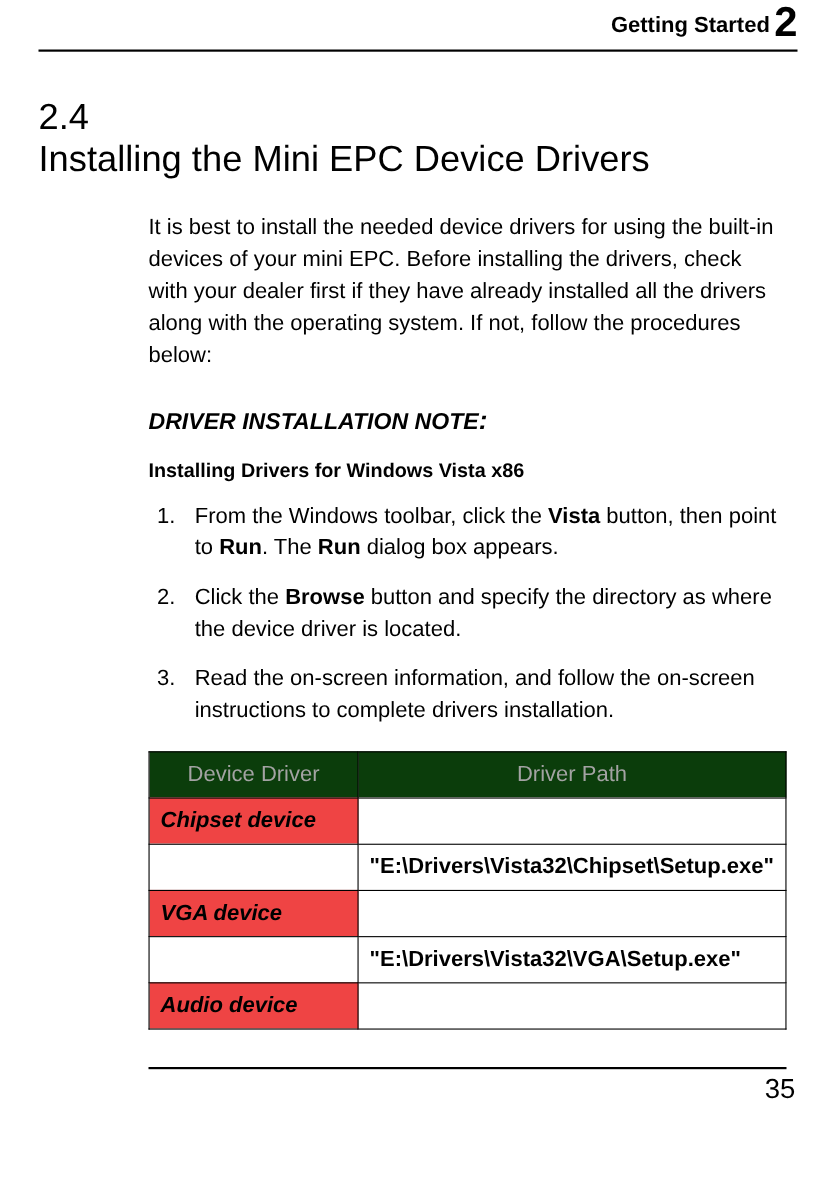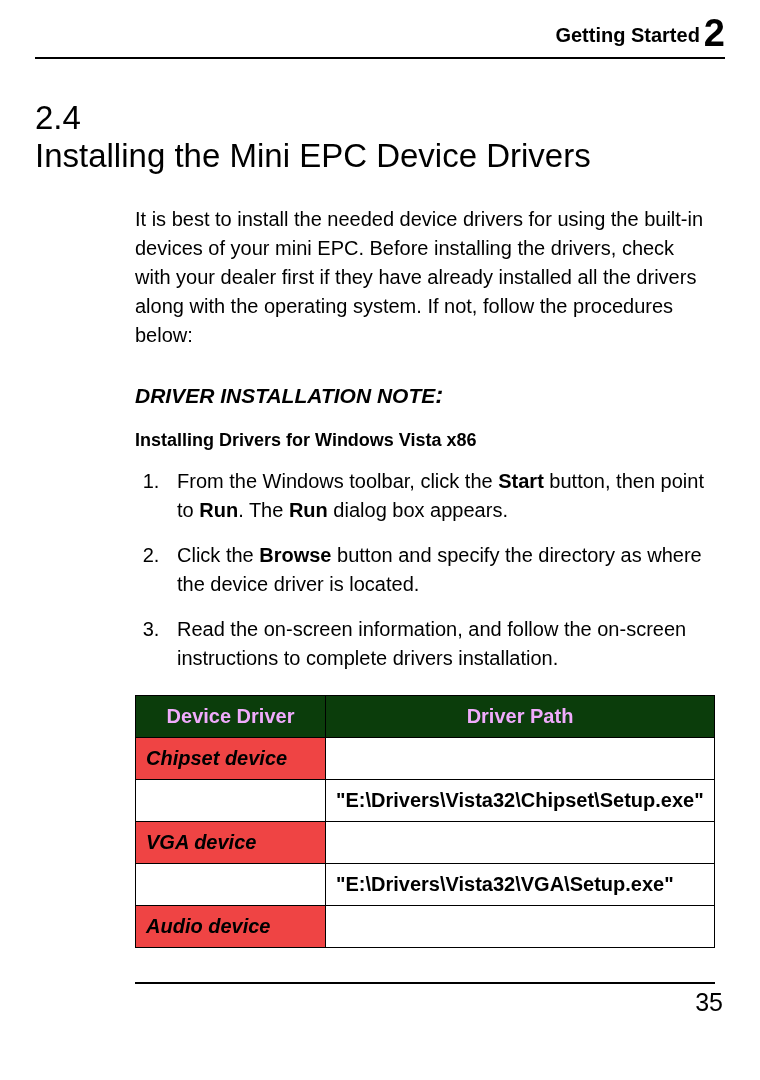--- a/index.html
+++ b/index.html
@@ -11,21 +11,21 @@
     width: 760px;
     height: 1080px;
     box-sizing: border-box;
     position: relative;
   }
   .page {
     padding: 0 35px 0 35px;
   }
   .running-head {
     text-align: right;
-    padding-top: 12px;
+    padding-top: 0;
     padding-bottom: 2px;
     font-size: 20px;
     font-weight: bold;
   }
   .running-head .bignum {
     font-size: 38px;
     font-weight: bold;
     vertical-align: -4px;
     margin-left: 4px;
   }
@@ -95,23 +95,23 @@
   }
   table.driver col.c1 { width: 190px; }
   table.driver col.c2 { }
   table.driver th, table.driver td {
     border: 1px solid #000;
     padding: 6px 10px;
     text-align: left;
   }
   table.driver thead th {
     background: #0b3d0b;
-    color: #f0abfc;
+    color: #a3a3a3;
     text-align: center;
-    font-weight: bold;
+    font-weight: normal;
   }
   table.driver .devrow td:first-child {
     background: #ef4444;
     font-style: italic;
     font-weight: bold;
   }
   table.driver .devrow td:last-child {
     background: #fff;
   }
   table.driver .pathrow td:first-child {
@@ -155,21 +155,21 @@
 
     <p class="subhead">
       <span>DRIVER INSTALLATION NOTE</span><span class="colon-big">:</span>
     </p>
 
 
     <p class="subhead2">Installing Drivers for Windows Vista x86</p>
 
     <ol class="steps">
       <li>
-        <span>From the Windows toolbar, click the </span><span class="b">Start</span><span> button, then point to </span><span class="b">Run</span><span>. The </span><span class="b">Run</span><span> dialog box appears.</span>
+        <span>From the Windows toolbar, click the </span><span class="b">Vista</span><span> button, then point to </span><span class="b">Run</span><span>. The </span><span class="b">Run</span><span> dialog box appears.</span>
       </li>
       <li>
         <span>Click the </span><span class="b">Browse</span><span> button and specify the directory as where the device driver is located.</span>
       </li>
       <li>Read the on-screen information, and follow the on-screen instructions to complete drivers installation.</li>
     </ol>
 
     <table class="driver">
       <colgroup>
           <col class="c1">

